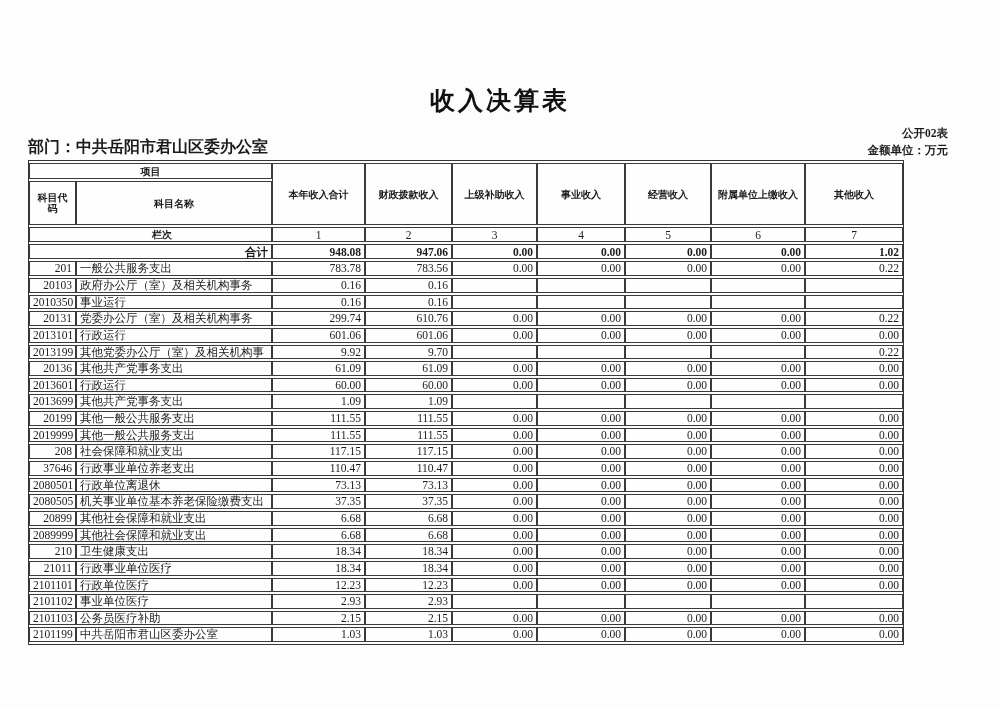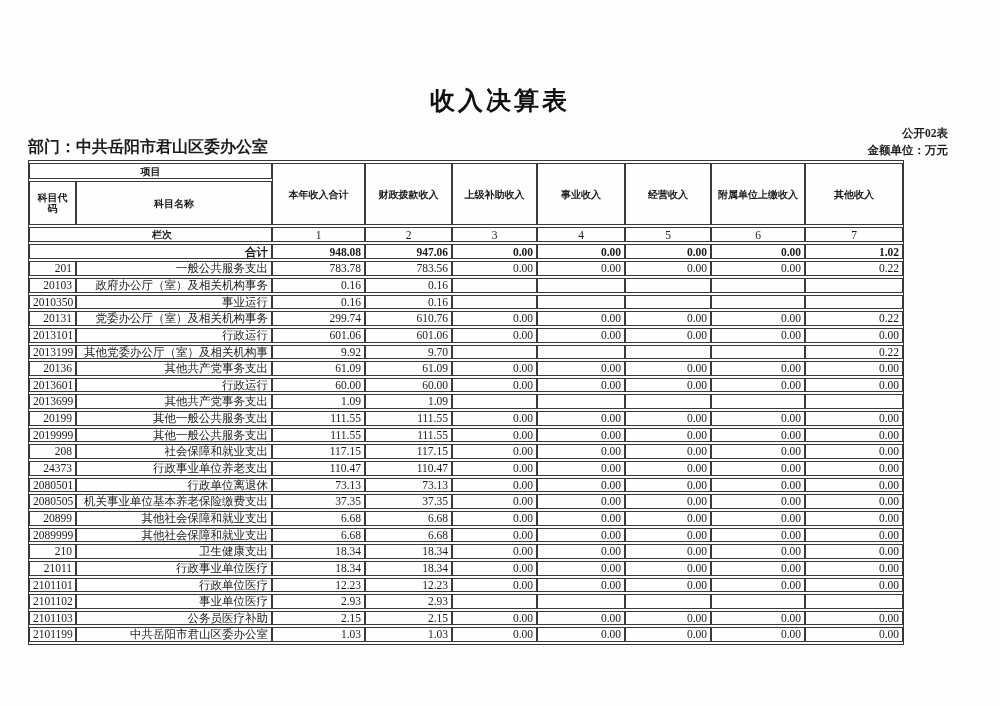--- a/index.html
+++ b/index.html
@@ -45,21 +45,21 @@
     background:#fefefe;
   }
   th { font-weight:bold; font-size:10px; }
   .h-project { height:14px; }
   .h-main    { height:42px; }
   .h-lanci   { height:13px; font-weight:bold;padding-left:26px; }
   .lanci-num { text-align:center; font-weight:normal; height:13px; }
   .total-row td { font-weight:bold; height:13px; }
   .total-label { text-align:right; }
   td.code { text-align:right; white-space:nowrap; height:11.5px; }
-  td.name { text-align:right; white-space:nowrap; height:11.5px; }
+  td.name { text-align:left; white-space:nowrap; height:11.5px; }
   td.num  { text-align:right; white-space:nowrap; height:11.5px; }
 </style>
 </head>
 <body>
 
 <div class="sheet">
 
   <div class="title">收入决算表</div>
 
   <div class="subhead">
@@ -245,21 +245,21 @@
           <td class="name">社会保障和就业支出</td>
           <td class="num">117.15</td>
           <td class="num">117.15</td>
           <td class="num">0.00</td>
           <td class="num">0.00</td>
           <td class="num">0.00</td>
           <td class="num">0.00</td>
           <td class="num">0.00</td>
         </tr>
         <tr>
-          <td class="code">24373</td>
+          <td class="code">37646</td>
           <td class="name">行政事业单位养老支出</td>
           <td class="num">110.47</td>
           <td class="num">110.47</td>
           <td class="num">0.00</td>
           <td class="num">0.00</td>
           <td class="num">0.00</td>
           <td class="num">0.00</td>
           <td class="num">0.00</td>
         </tr>
         <tr>

